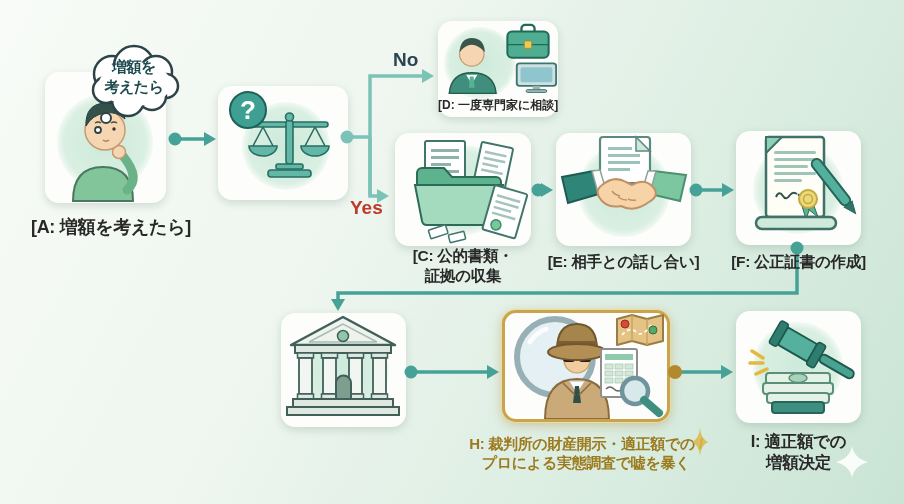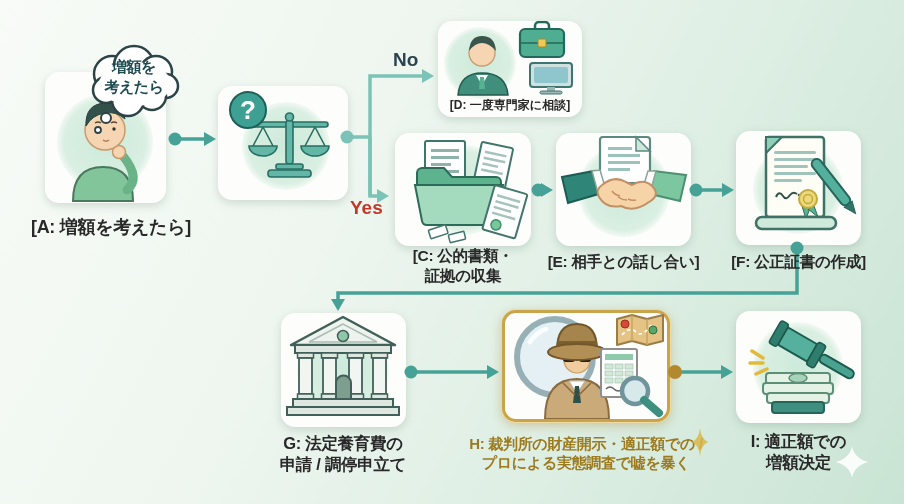--- a/index.html
+++ b/index.html
@@ -133,21 +133,21 @@
         <rect x="50" y="84" width="43" height="7" rx="3"></rect>
       </g>
       <path d="M45,41 L35,60 M45,41 L55,60 M97,41 L87,60 M97,41 L107,60" stroke="#296e63" stroke-width="1.6" fill="none"></path>
       <path d="M31,60 a14,10 0 0 0 28,0 z" fill="#63b7a7" stroke="#296e63" stroke-width="1.6"></path>
       <path d="M83,60 a14,10 0 0 0 28,0 z" fill="#63b7a7" stroke="#296e63" stroke-width="1.6"></path>
       <circle cx="30" cy="24" r="18" fill="#3da093" stroke="#1f6058" stroke-width="2"></circle>
       <text x="30" y="33" text-anchor="middle" font-size="26" font-weight="bold" fill="#ffffff" font-family="Liberation Sans,sans-serif">?</text>
     </svg>
   </div>
 
-  <div class="card" style="left:438px;top:21px;width:144px;height:96px;">
+  <div class="card" style="left:438px;top:21px;width:120px;height:96px;">
     <div class="blob" style="left:6px;top:6px;width:72px;height:72px;"></div>
     <svg class="icon" viewBox="0 0 128 96">
       <circle cx="36" cy="32" r="13" fill="#f6d6b2" stroke="#c69a6d" stroke-width="1.3"></circle>
       <path d="M23,30 q1,-15 13,-15 q13,0 14,15 q-7,-8 -14,-8 q-7,0 -13,8 z" fill="#3a564c"></path>
       <path d="M12,74 q2,-22 24,-22 q24,0 26,22 z" fill="#3f8f7c" stroke="#265b4e" stroke-width="1.5"></path>
       <polygon points="30,54 42,54 36,64" fill="#ffffff"></polygon>
       <polygon points="34,56 38,56 39,68 33,68" fill="#57b294"></polygon>
       <rect x="74" y="8" width="44" height="28" rx="5" fill="#4fae91" stroke="#23695a" stroke-width="2.2"></rect>
       <path d="M89,8 v-3 a4,4 0 0 1 4,-4 h6 a4,4 0 0 1 4,4 v3" stroke="#23695a" stroke-width="2.5" fill="none"></path>
       <line x1="74" y1="22" x2="118" y2="22" stroke="#23695a" stroke-width="1.4"></line>
@@ -270,24 +270,20 @@
         <rect x="68" y="45" width="13" height="36" fill="#f2f6f2" stroke="#42605a" stroke-width="1.8"></rect>
         <rect x="66.5" y="81" width="16" height="5" fill="#dfe8e0" stroke="#42605a" stroke-width="1.5"></rect>
         <rect x="90.5" y="40" width="16" height="5" fill="#dfe8e0" stroke="#42605a" stroke-width="1.5"></rect>
         <rect x="92" y="45" width="13" height="36" fill="#f2f6f2" stroke="#42605a" stroke-width="1.8"></rect>
         <rect x="90.5" y="81" width="16" height="5" fill="#dfe8e0" stroke="#42605a" stroke-width="1.5"></rect>
       </g>
       <path d="M55,86 v-16 a7.5,7.5 0 0 1 15,0 v16 z" fill="#7e9f90" stroke="#42605a" stroke-width="2"></path>
       <rect x="12" y="86" width="100" height="8" fill="#dfe8e0" stroke="#42605a" stroke-width="2"></rect>
       <rect x="6" y="94" width="112" height="8" fill="#dfe8e0" stroke="#42605a" stroke-width="2"></rect>
     </svg>
-  </div>
-  <div class="lbl lbl-g" style="left:253px;top:433px;width:180px;">
-    <div>G: 法定養育費の</div>
-    <div>申請 / 調停申立て</div>
   </div>
 
   <div class="card highlight" style="left:502px;top:310px;width:162px;height:106px;">
     <svg class="icon" viewBox="0 0 162 106">
       <circle cx="50" cy="44" r="38" fill="#e4f0f3" stroke="#97b0b6" stroke-width="6"></circle>
       <path d="M25,29 a32,32 0 0 1 16,-13" stroke="#ffffff" stroke-width="5" opacity="0.8" fill="none" stroke-linecap="round"></path>
       <circle cx="72" cy="47" r="13" fill="#f0cc9e" stroke="#c89c64" stroke-width="1.2"></circle>
       <rect x="58" y="41" width="12" height="8" rx="3" fill="#1d1d1d"></rect>
       <rect x="74" y="41" width="12" height="8" rx="3" fill="#1d1d1d"></rect>
       <rect x="69" y="43" width="6" height="2.5" fill="#1d1d1d"></rect>

